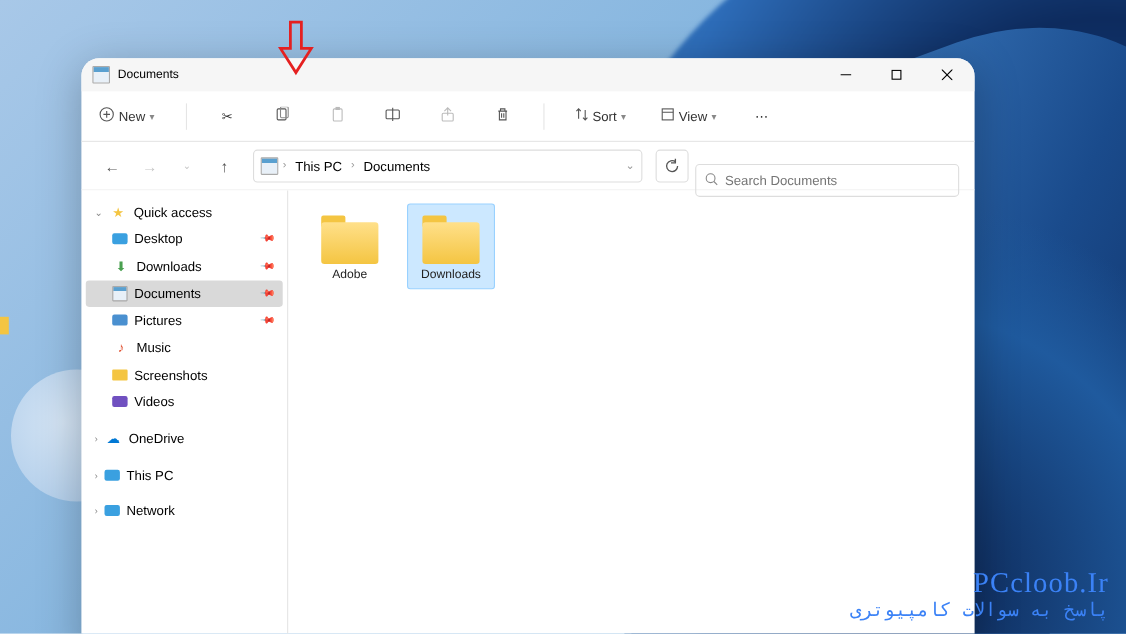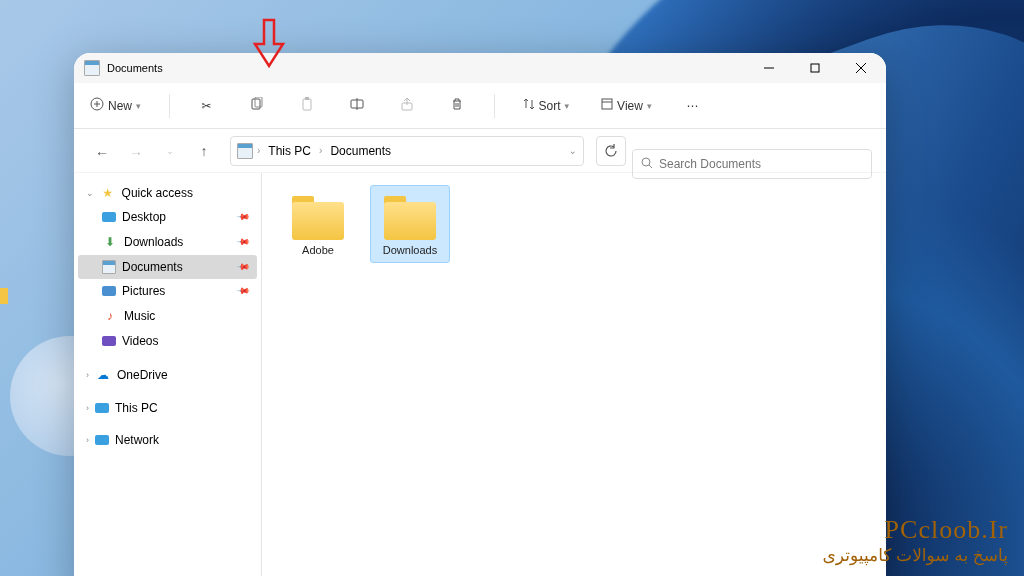--- a/index.html
+++ b/index.html
@@ -42,23 +42,23 @@
 .sb-item .pin { position: absolute; right: 8px; font-size: 9px; color: #999; transform: rotate(45deg); }
 .sb-ico { width: 16px; height: 16px; display: flex; align-items: center; justify-content: center; font-size: 12px; }
 .content { flex: 1; padding: 12px 16px; display: flex; gap: 12px; align-items: flex-start; }
 .folder { width: 80px; display: flex; flex-direction: column; align-items: center; gap: 4px; padding: 6px 0; border: 1px solid transparent; border-radius: 3px; cursor: pointer; text-align: right; }
 .folder.selected { background: #cce8ff; border-color: #99d1ff; }
 .folder-icon { width: 56px; height: 48px; position: relative; }
 .folder-icon::before { content: ''; position: absolute; width: 22px; height: 10px; top: 4px; left: 2px; background: #f4c542; border-radius: 2px 2px 0 0; }
 .folder-icon::after { content: ''; position: absolute; width: 52px; height: 38px; top: 10px; left: 2px; background: linear-gradient(#ffe08a 0%, #f4c542 100%); border-radius: 3px; }
 .folder-label { font-size: 11px; color: #222; }
 .statusbar { height: 22px; border-top: 1px solid #e5e5e5; display: flex; align-items: center; padding: 0 10px; font-size: 11px; color: #555; gap: 14px; }
-.watermark { position: absolute; right: 16px; bottom: 10px; text-align: right; color: #a16207; }
+.watermark { position: absolute; right: 16px; bottom: 10px; text-align: right; color: #3b82f6; }
 .watermark .line1 { font-size: 26px; font-weight: 400; font-family: 'Times New Roman', serif; letter-spacing: 1px; }
-.watermark .line2 { font-size: 17px; direction: rtl; font-family: Liberation Sans, sans-serif; }
+.watermark .line2 { font-size: 17px; direction: rtl; font-family: Liberation Mono, monospace; }
 .yellow-square { position: absolute; left: 0; top: 288px; width: 8px; height: 16px; background: #f4c542; }
 </style>
 </head>
 <body>
 
 <div class="bloom-bg">
   <div class="petal p1"></div>
   <div class="petal p2"></div>
   <div class="petal p3"></div>
 </div>
@@ -210,20 +210,24 @@
         <div class="sb-item">
           <span class="sb-ico" style="width:14px;height:10px;background:#4a90d0;border-radius:2px"></span>
           <span>Pictures</span>
           <span class="pin">📌</span>
         </div>
         <div class="sb-item">
           <span class="sb-ico" style="color:#e05030">♪</span>
           <span>Music</span>
         </div>
         <div class="sb-item">
+          <span class="sb-ico" style="width:14px;height:10px;background:#f4c542;border-radius:1px"></span>
+          <span>Screenshots</span>
+        </div>
+        <div class="sb-item">
           <span class="sb-ico" style="width:14px;height:10px;background:#7050c0;border-radius:2px"></span>
           <span>Videos</span>
         </div>
       </div>
       <div class="sb-group">
         <div class="sb-head">
           <span style="font-size:9px;color:#888">›</span>
           <span class="sb-ico" style="color:#0078d4">☁</span>
           <span>OneDrive</span>
         </div>

